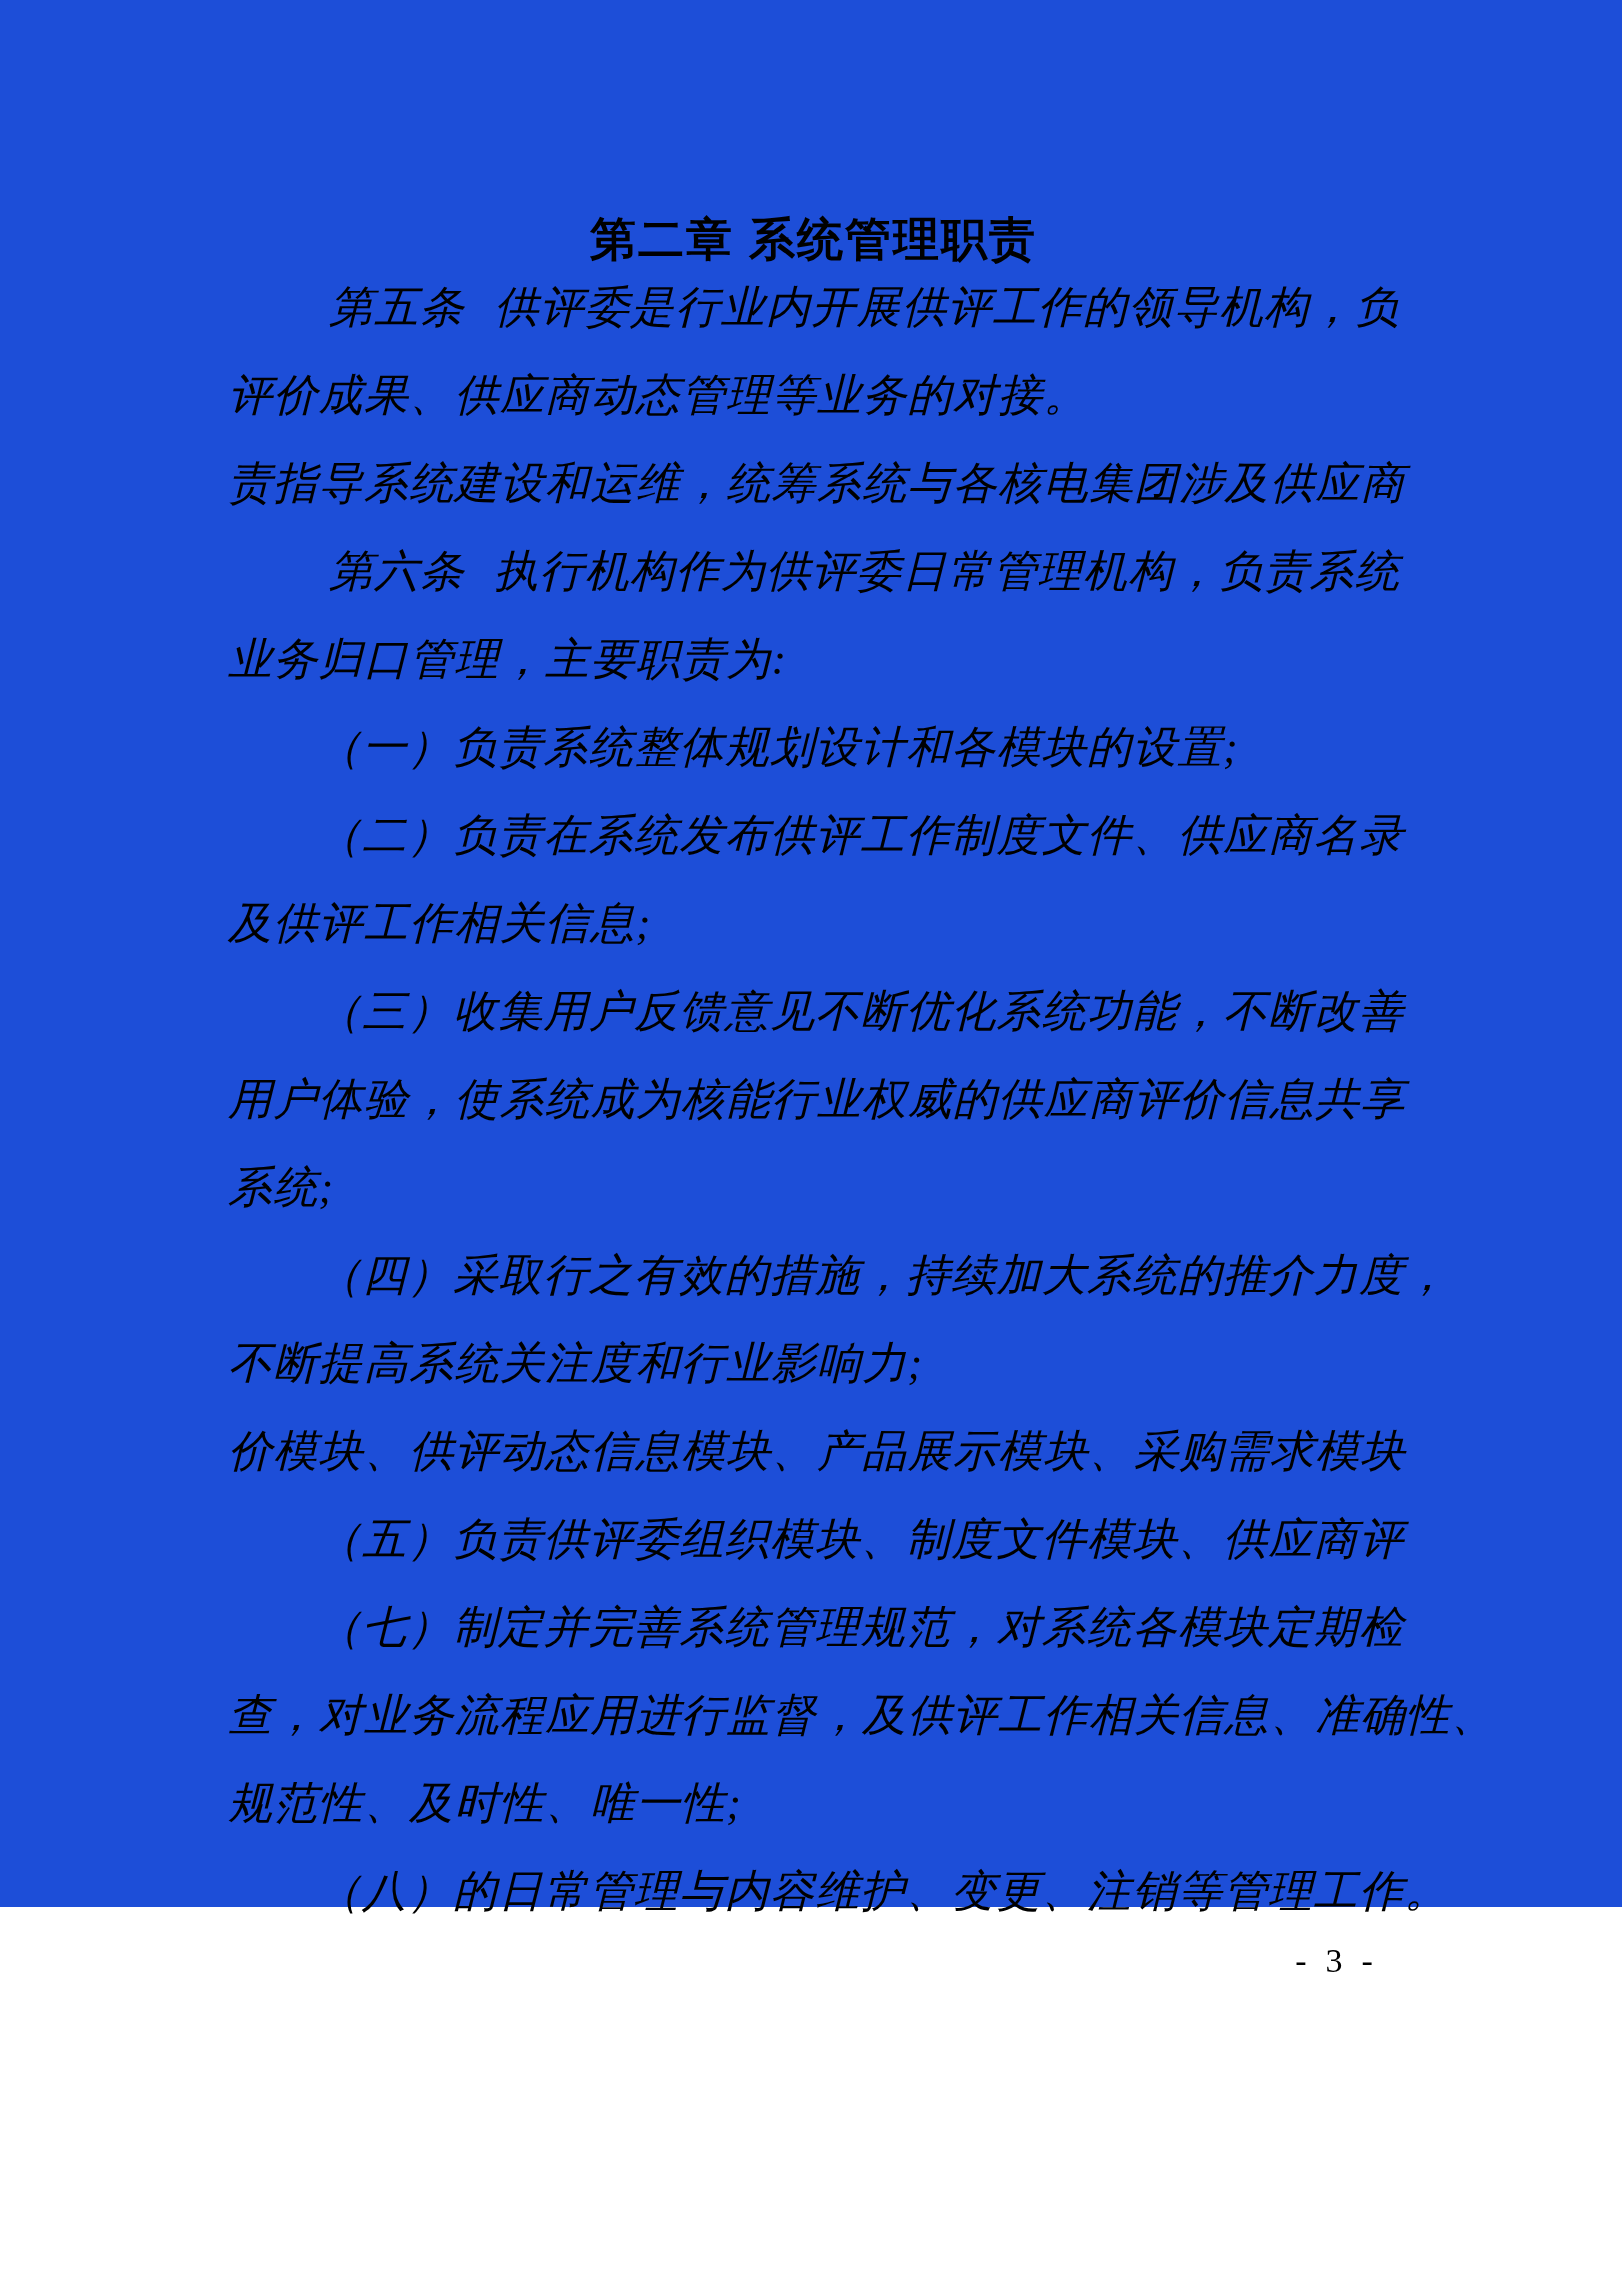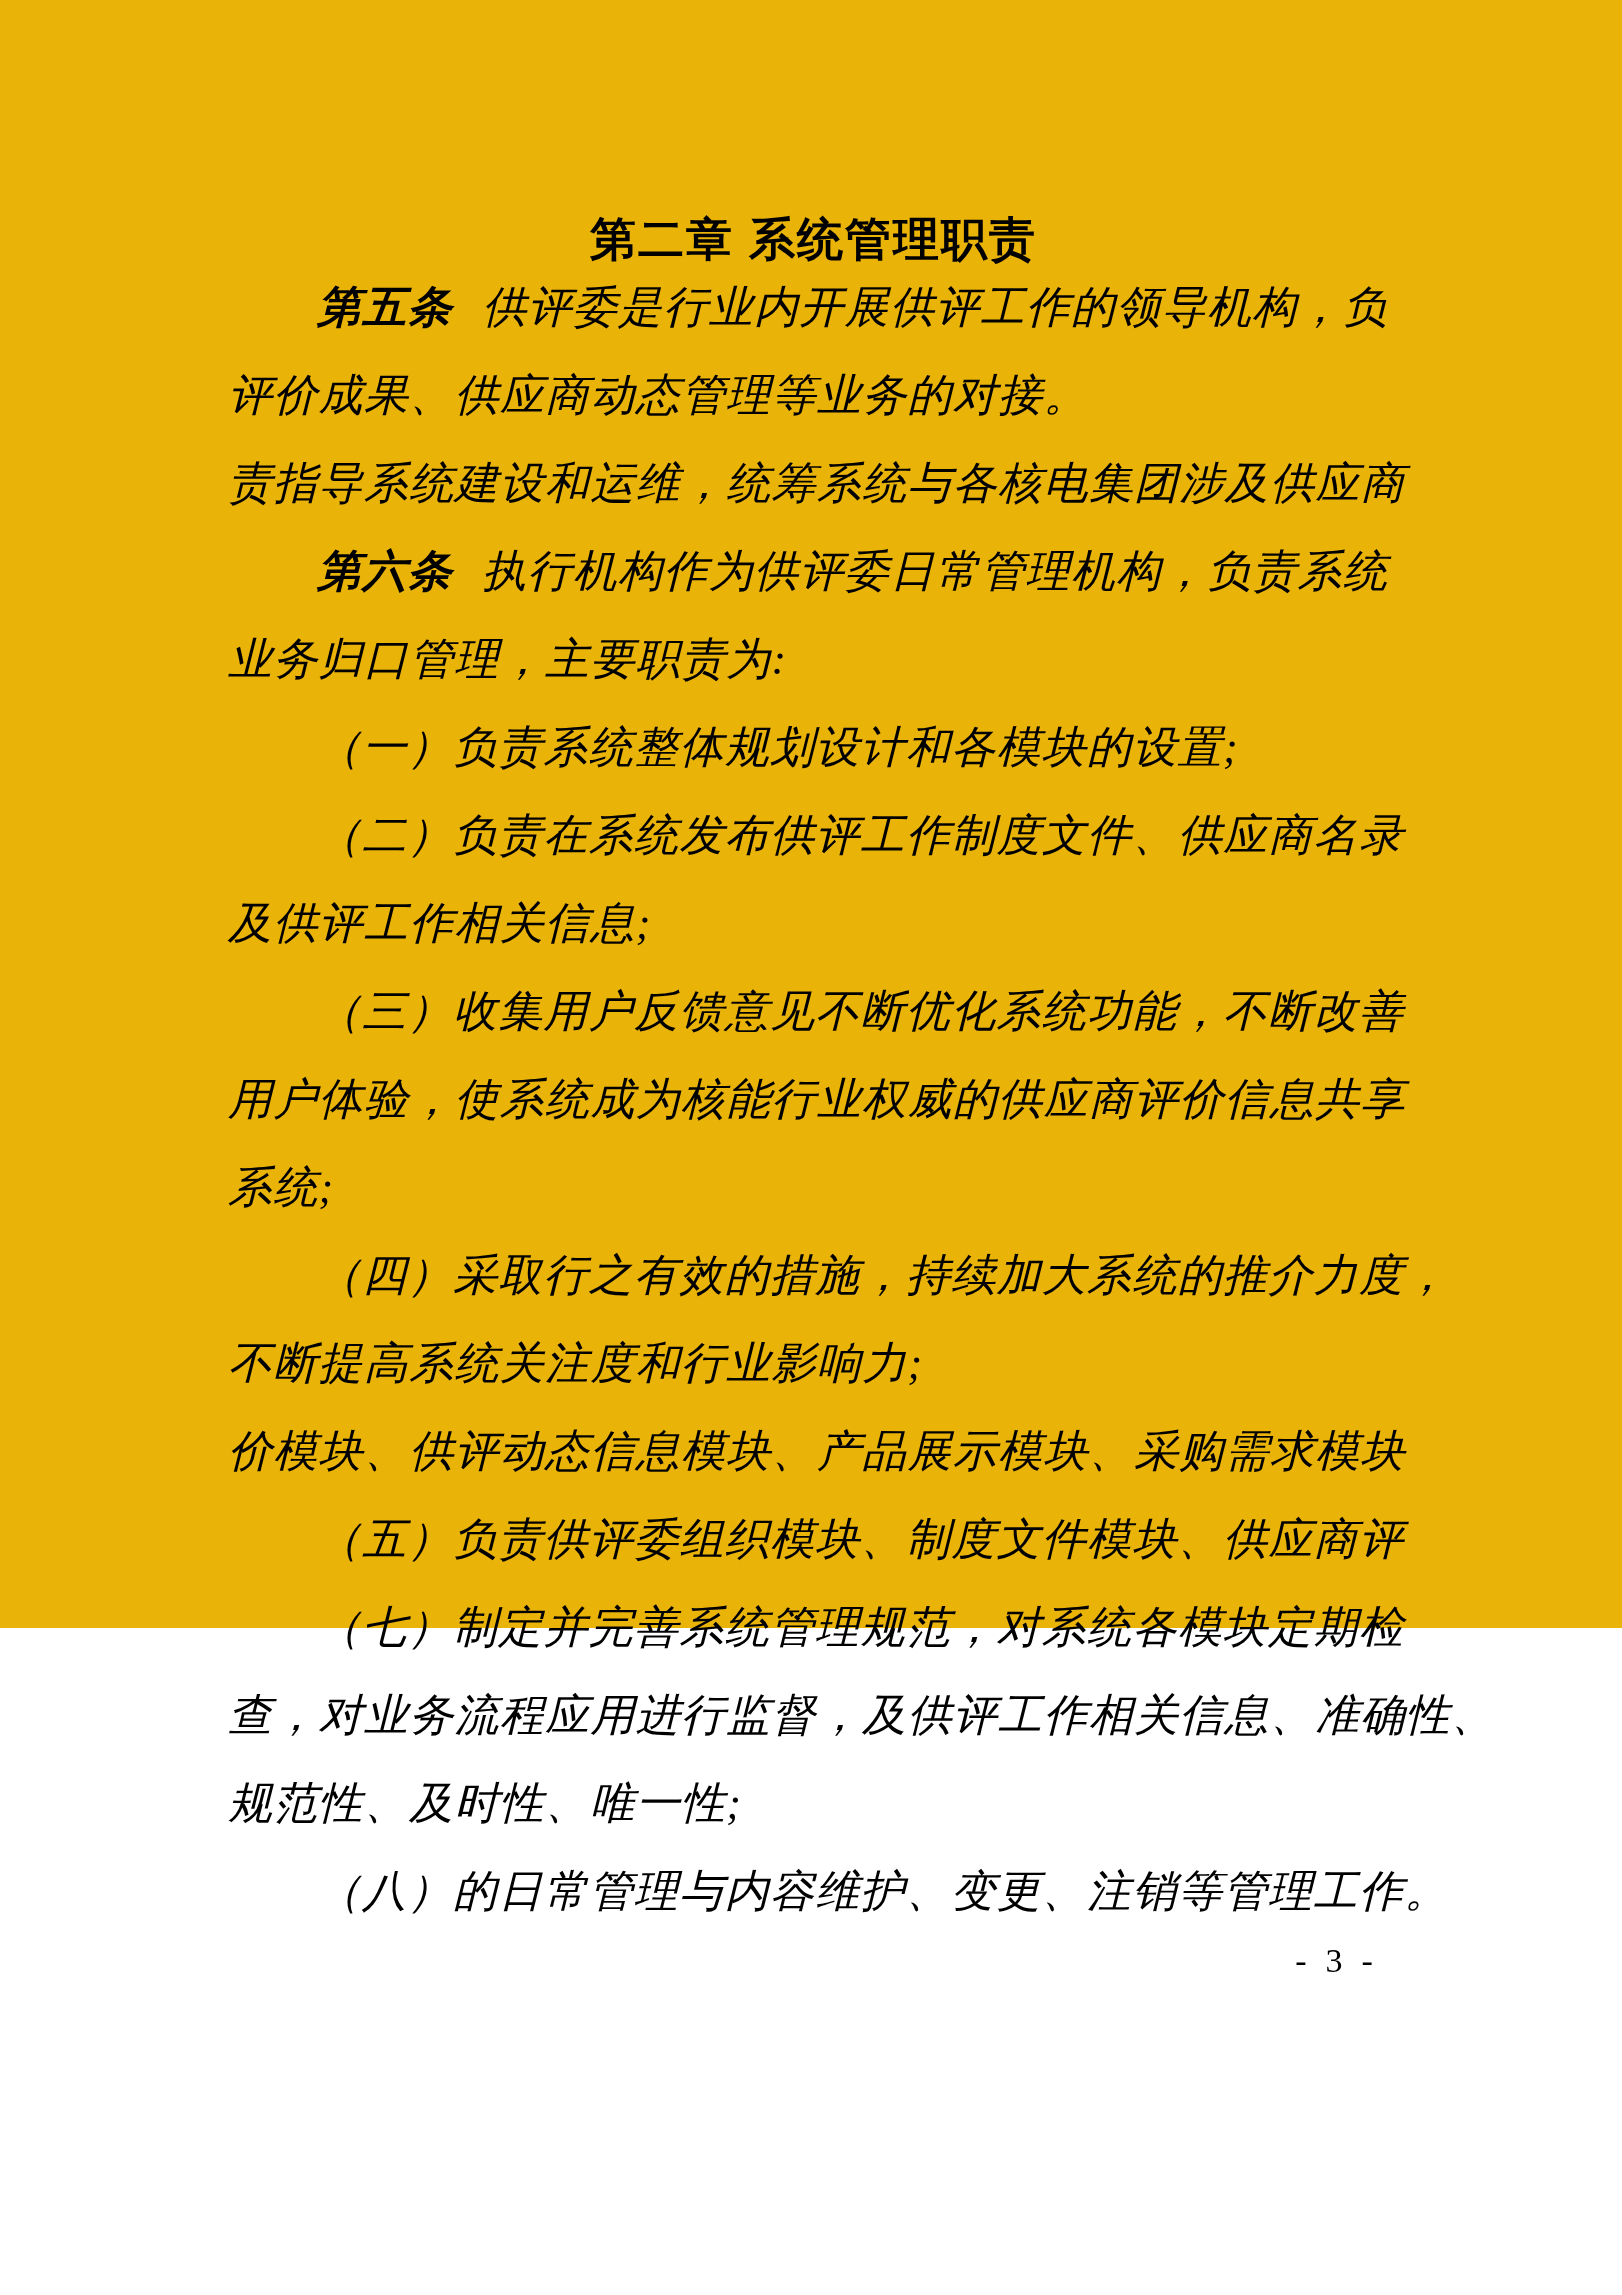--- a/index.html
+++ b/index.html
@@ -10,22 +10,22 @@
     width: 1623px;
     height: 2295px;
     background: #ffffff;
     position: relative;
     overflow: hidden;
   }
   .page {
     position: absolute;
     left: 0; top: 0;
     width: 1623px;
-    height: 1628px;
-    background: #eab308;
+    height: 1907px;
+    background: #1d4ed8;
   }
   .content {
     position: absolute;
     left: 228px;
     top: 0;
     width: 1171px;
   }
   .doc-title {
     margin: 215px 0 0 0;
     height: 49px;
@@ -49,22 +49,23 @@
     font-style: italic;            
     font-size: 44px;
     letter-spacing: 1.3px;
     color: #000000;
     white-space: pre;
   }
   .line.indent {
     padding-left: 89px;           
   }
   .line .lead {
-    font-weight: bold;
+    font-weight: normal;
     margin-right: 17px;
+    margin-left: 12px;
   }
   .page-number {
     margin-top: 3.9px;
     height: 41px;
     line-height: 41px;
     text-align: right;
     padding-right: 21px;
     font-family: "Liberation Serif", "DejaVu Serif", serif;
     font-style: normal;
     font-size: 34px;

